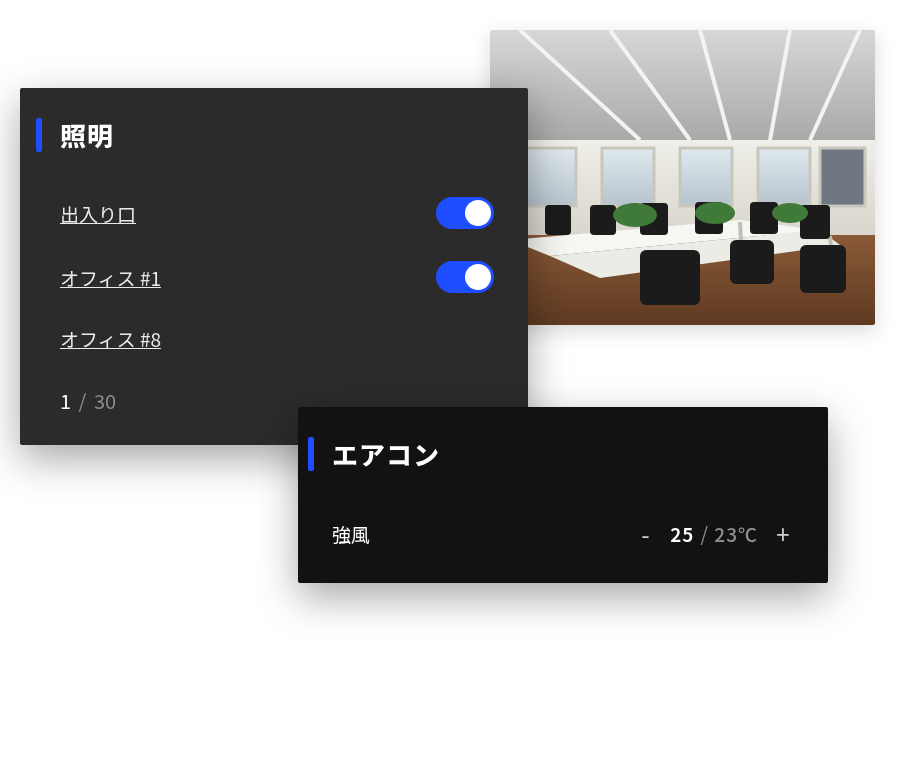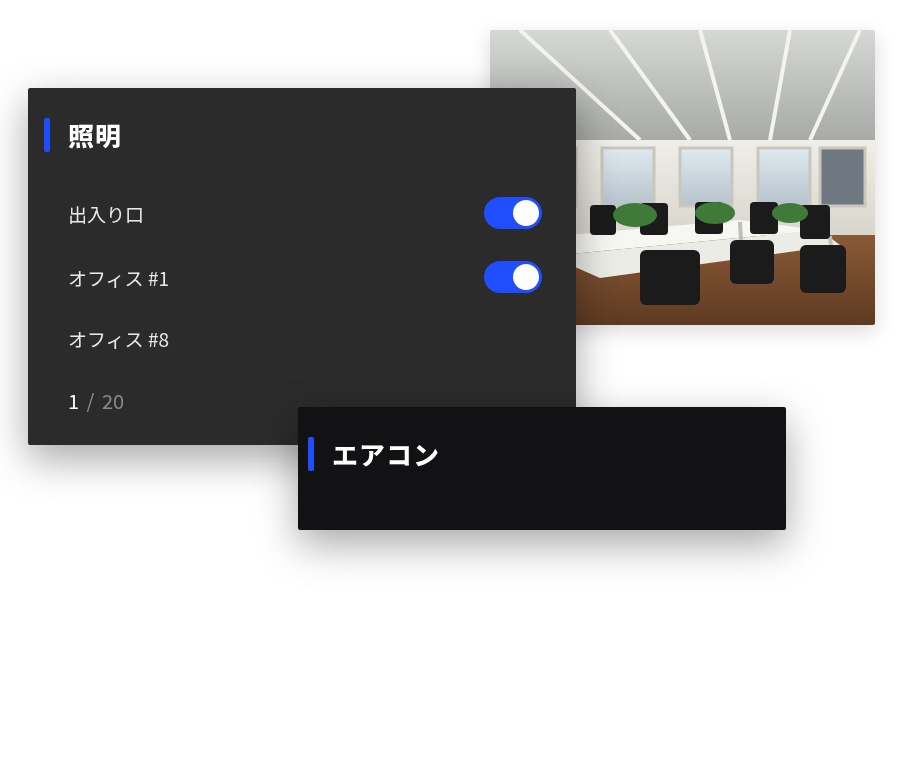--- a/index.html
+++ b/index.html
@@ -31,29 +31,29 @@
     position: absolute;
     background: #2b2b2b;
     color: #fff;
     border-radius: 2px;
     box-shadow: 0 14px 40px rgba(0,0,0,0.35);
     padding: 28px 34px 30px 34px;
   }
   .panel.dark { background: #121214; }
 
   .panel-lighting {
-    left: 28px;
+    left: 20px;
     top: 88px;
-    width: 548px;
+    width: 508px;
     padding-left: 40px;
   }
   .panel-ac {
     left: 298px;
     top: 407px;
-    width: 488px;
+    width: 530px;
   }
 
   .panel-title {
     position: relative;
     font-size: 26px;
     font-weight: 800;
     letter-spacing: 1px;
     margin-bottom: 28px;
   }
   .panel-title::before {
@@ -68,21 +68,21 @@
   }
 
   .row {
     display: flex;
     align-items: center;
     justify-content: space-between;
     padding: 16px 0;
     font-size: 19px;
     color: #e9e9e9;
   }
-  .row .label { flex: 1; }
+  .row .label { flex: 1; text-decoration: underline; }
 
   .page-count {
     padding-top: 18px;
     font-size: 20px;
     color: #8b8b8b;
   }
   .page-count .current { color: #fff; }
   .page-count .sep { color: #8b8b8b; padding: 0 3px; }
 
   
@@ -217,23 +217,35 @@
           <span class="knob"></span>
         </span>
     </div>
     <div class="row">
       <span class="label">オフィス #8</span>
     </div>
 
     <div class="page-count">
       <span class="current">1</span>
       <span class="sep">/</span>
-      <span class="total">20</span>
+      <span class="total">30</span>
     </div>
   </div>
 
   <div class="panel dark panel-ac">
     <div class="panel-title">エアコン</div>
 
 
+    <div class="temp-row">
+      <span class="label">強風</span>
+      <span class="temp-controls">
+        <span class="temp-btn">-</span>
+        <span>
+          <span class="temp-value">25</span>
+          <span class="temp-sep">/</span>
+          <span class="temp-target">23℃</span>
+        </span>
+        <span class="temp-btn">+</span>
+      </span>
+    </div>
   </div>
 
 </div>
 
 </body></html>

